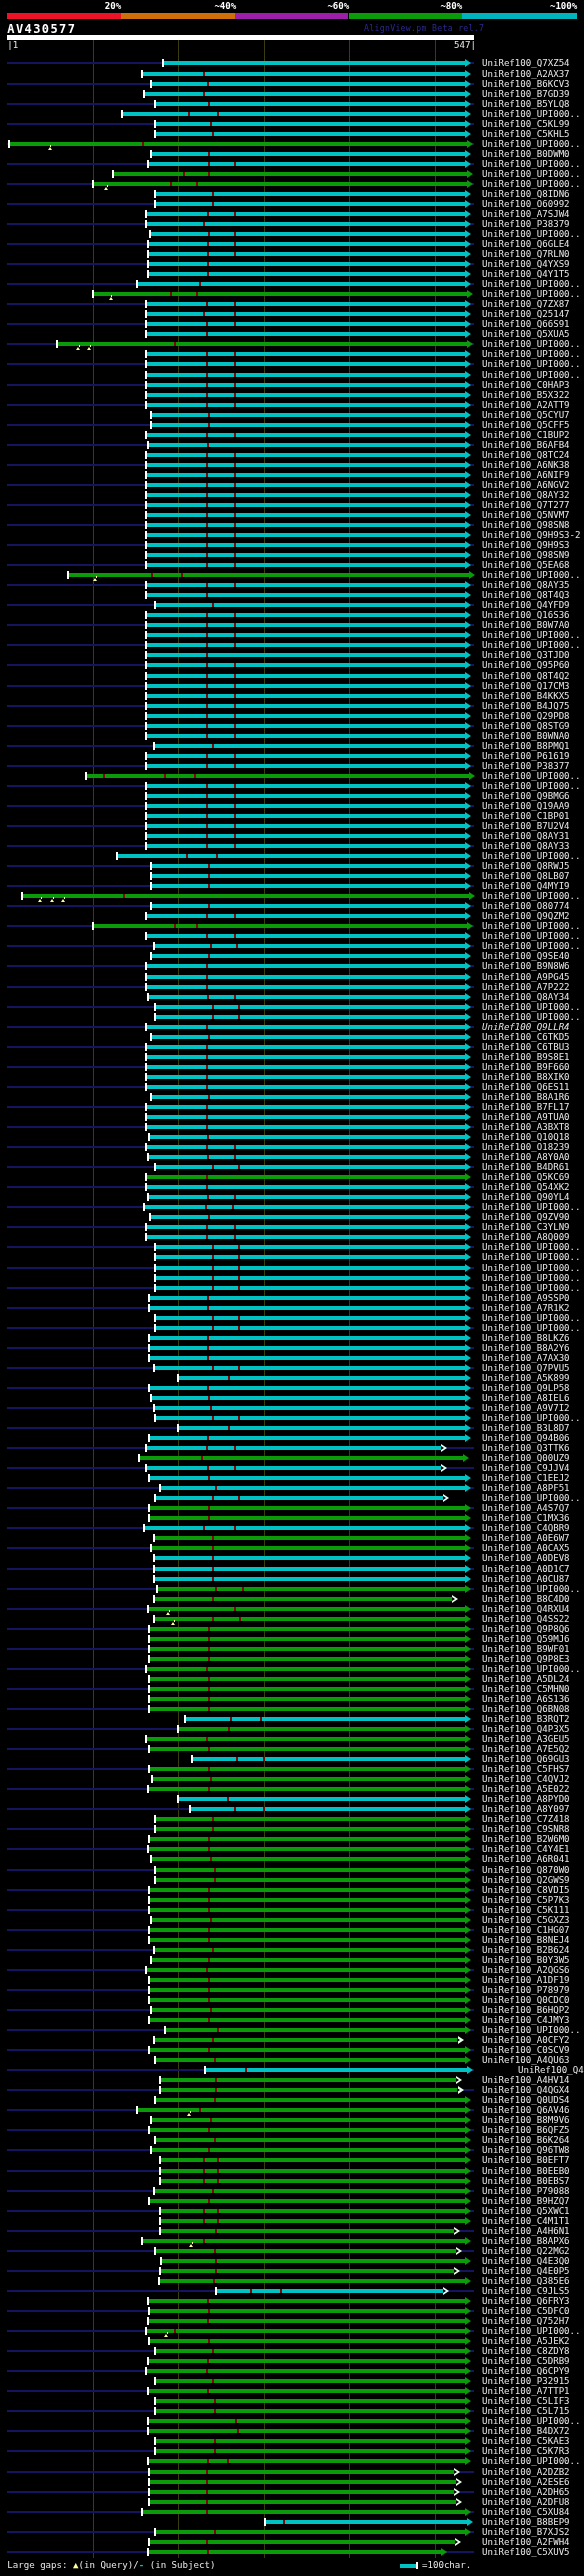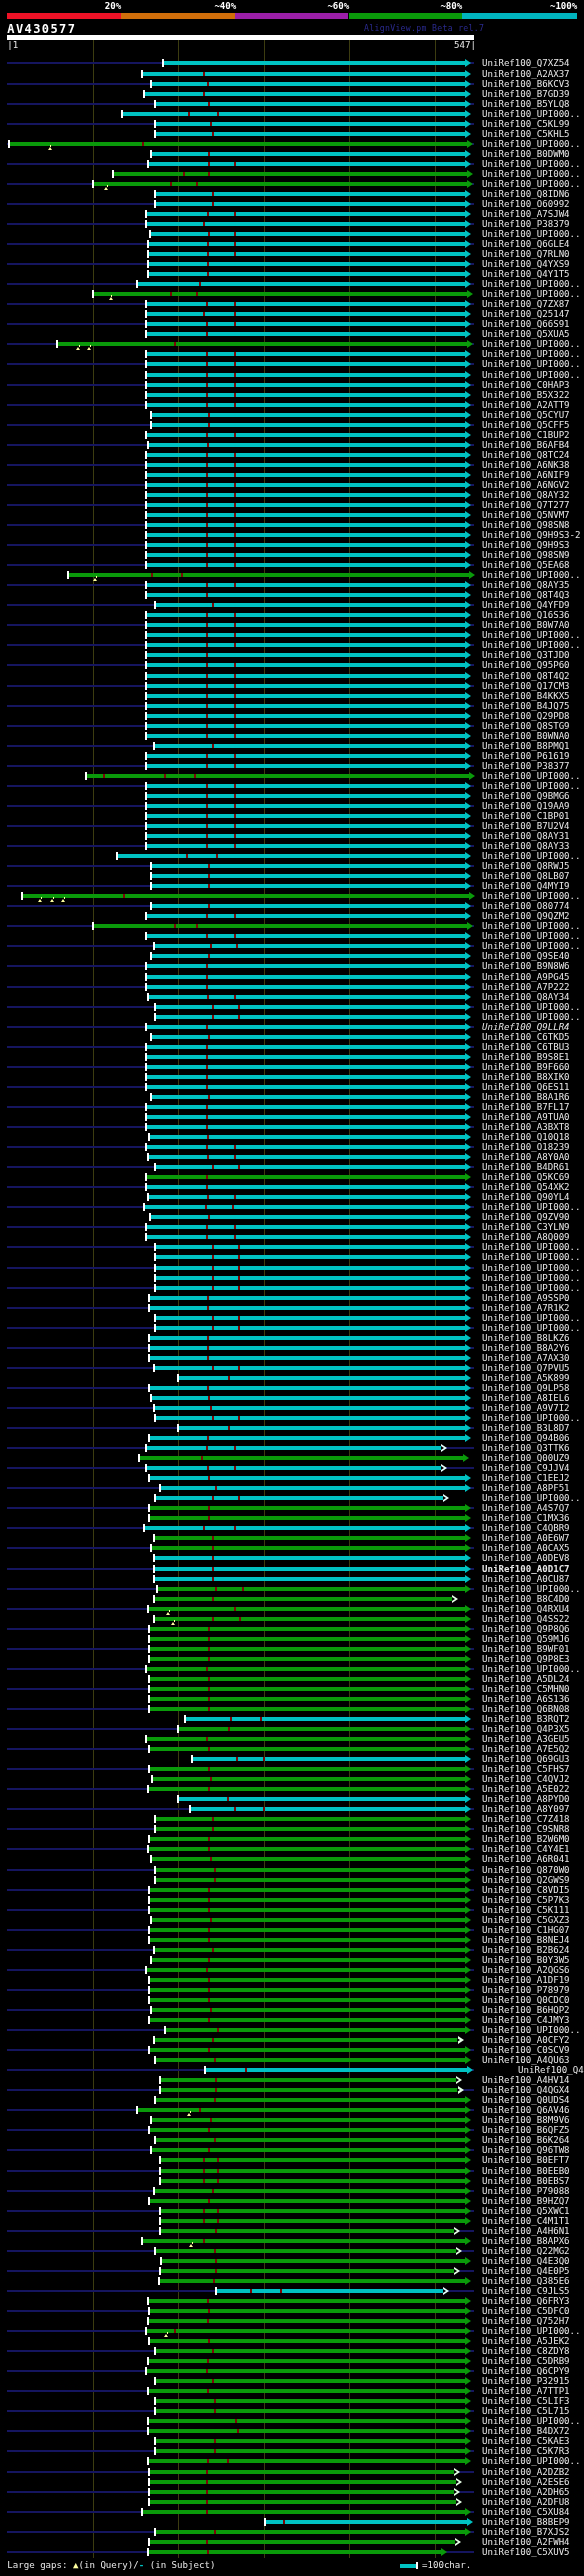--- a/index.html
+++ b/index.html
@@ -1291,21 +1291,21 @@
         <div class="gap" style="left: 212px; background: rgb(125, 6, 6);"></div>
         <div class="rowlabel" style="color: rgb(232, 232, 232);">UniRef100_A0CAX5</div>
       </div>
       <div class="row" style="top: 1553px;">
         <div class="bar" style="left: 154px; width: 312px; background: rgb(0, 194, 194);"></div>
         <div class="arrow" style="left: 465px; border-left: 6.4px solid rgb(0, 194, 194);"></div>
         <div class="tick" style="left: 153px; background: rgb(255, 255, 255);"></div>
         <div class="gap" style="left: 212px; background: rgb(125, 6, 6);"></div>
         <div class="rowlabel" style="color: rgb(232, 232, 232);">UniRef100_A0DEV8</div>
       </div>
-      <div class="row" style="top: 1564px; font-weight: bold;">
+      <div class="row" style="top: 1564px;">
         <div class="navy" style="background: rgb(21, 21, 95);"></div>
         <div class="bar" style="left: 154px; width: 312px; background: rgb(0, 194, 194);"></div>
         <div class="arrow" style="left: 465px; border-left: 6.4px solid rgb(0, 194, 194);"></div>
         <div class="tick" style="left: 153px; background: rgb(255, 255, 255);"></div>
         <div class="gap" style="left: 212px; background: rgb(125, 6, 6);"></div>
         <div class="rowlabel" style="color: rgb(232, 232, 232);">UniRef100_A0D1C7</div>
       </div>
       <div class="row" style="top: 1574px;">
         <div class="bar" style="left: 154px; width: 312px; background: rgb(0, 194, 194);"></div>
         <div class="arrow" style="left: 465px; border-left: 6.4px solid rgb(0, 194, 194);"></div>

